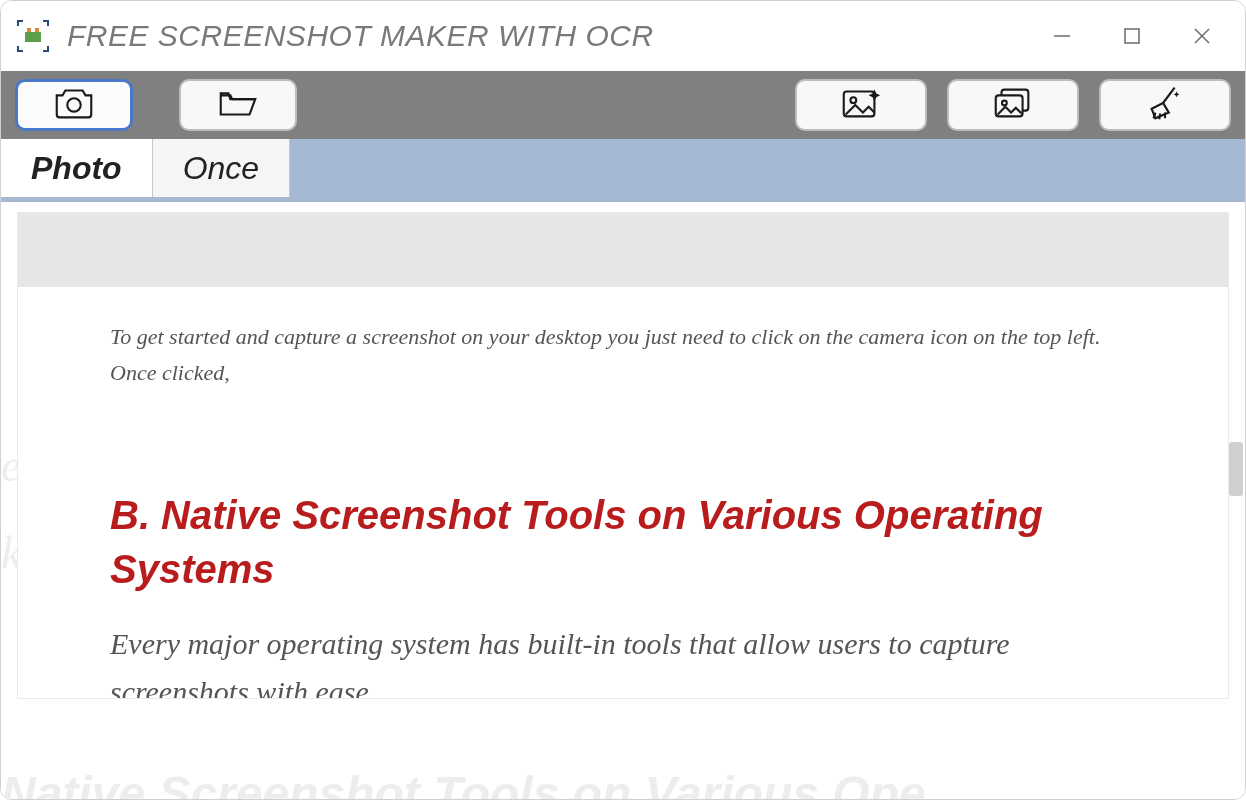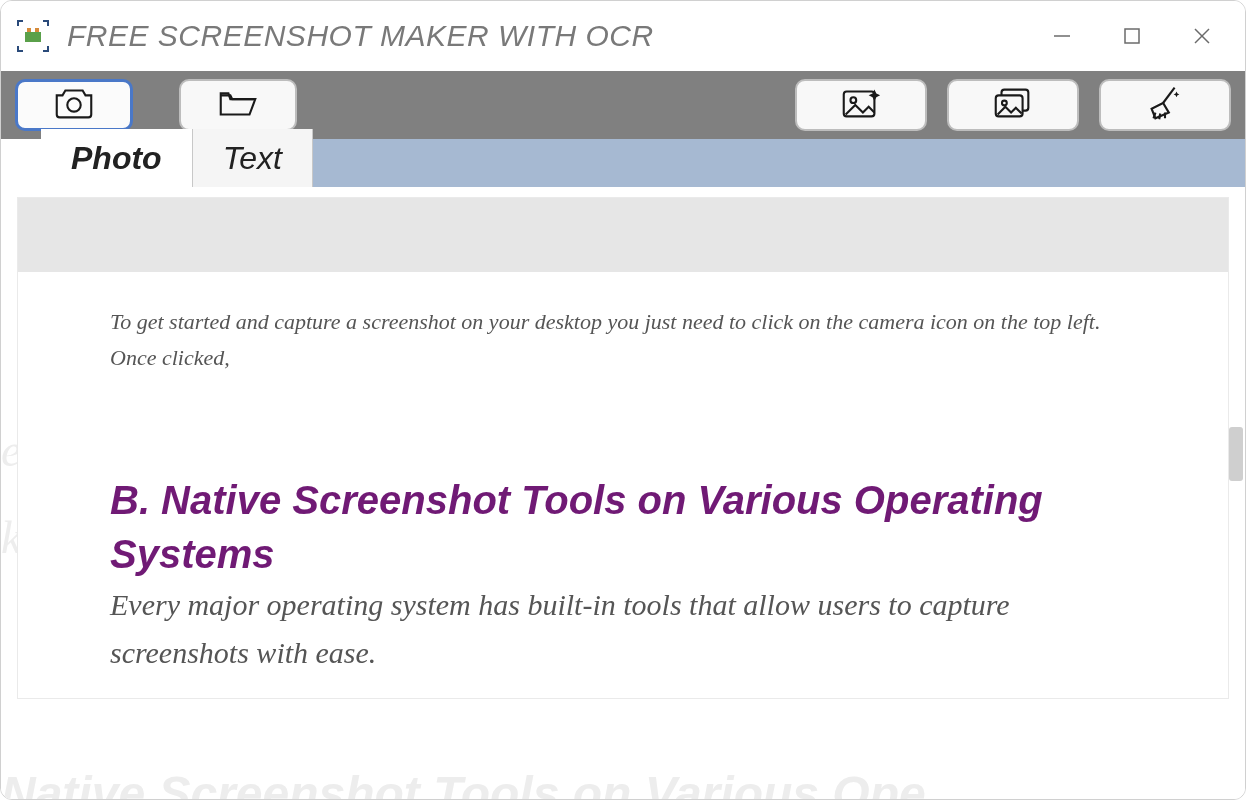--- a/index.html
+++ b/index.html
@@ -69,25 +69,24 @@
   .tool-btn.active {
     border: 3px solid #4a78c8;
     background: #fbfbfb;
   }
   .tool-btn svg { width: 46px; height: 46px; stroke: #1a1a1a; fill: none; stroke-width: 2.2; }
   .toolbar-right { display: flex; gap: 20px; }
   .toolbar-right .tool-btn { width: 132px; }
 
   
   .tabstrip {
-    height: 48px;
+    height: 63px;
     background: #a6b9d2;
     display: flex;
-    align-items: flex-end;
-    margin-left: 40px;
+    align-items: flex-start;
   }
   .tab {
     height: 58px;
     padding: 0 30px;
     display: flex; align-items: center;
     font-size: 32px;
     font-weight: 500;
     color: #222;
     cursor: pointer;
     border-right: 1px solid #c8c8c8;
@@ -152,22 +151,23 @@
   .panel-body .para1 {
     font-size: 22px;
     color: #555;
     line-height: 1.65;
     margin-bottom: 96px;
   }
   .panel-body h2 {
     font-family: "Segoe UI", Arial, sans-serif;
     font-size: 40px;
     font-weight: 700;
-    color: #701a75;
+    color: #b91c1c;
     line-height: 1.35;
+    margin-bottom: 24px;
   }
   .panel-body .para2 {
     font-size: 30px;
     color: #555;
     line-height: 1.6;
   }
 
   .scrollbar-stub {
     position: absolute;
     right: 2px;
@@ -269,21 +269,21 @@
               <line x1="24" y1="30" x2="24" y2="36"></line>
               <path d="M36 8 l1 2 l2 1 l-2 1 l-1 2 l-1 -2 l-2 -1 l2 -1 Z" fill="#1a1a1a" stroke="none"></path>
             </svg>
         </span>
       </div>
     </div>
   </div>
 
   <div class="tabstrip">
     <div class="tab active">Photo</div>
-    <div class="tab inactive">Text</div>
+    <div class="tab inactive">Once</div>
   </div>
 
   <div class="content-wrap">
     <div class="ghost-text">et started and capture a screenshot on your desktop you
 k on the camera icon on the top left. Once clicked,</div>
     <div class="ghost-heading">Native Screenshot Tools on Various Ope</div>
 
     <div class="content-panel">
       <div class="panel-header-strip"></div>
       <div class="panel-body">

